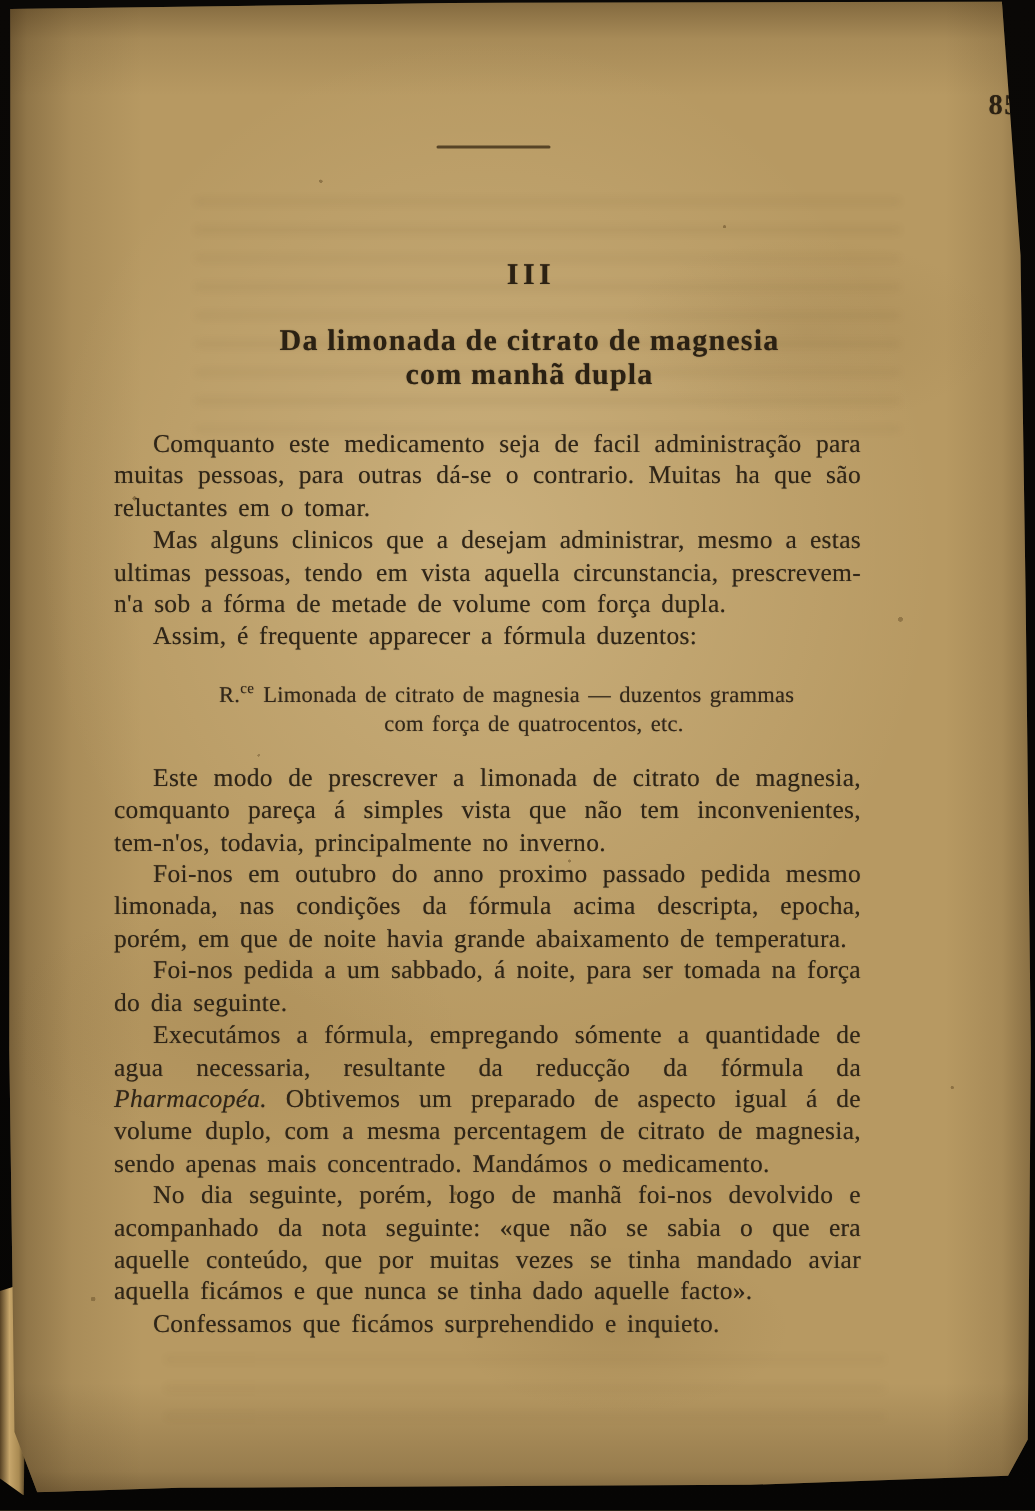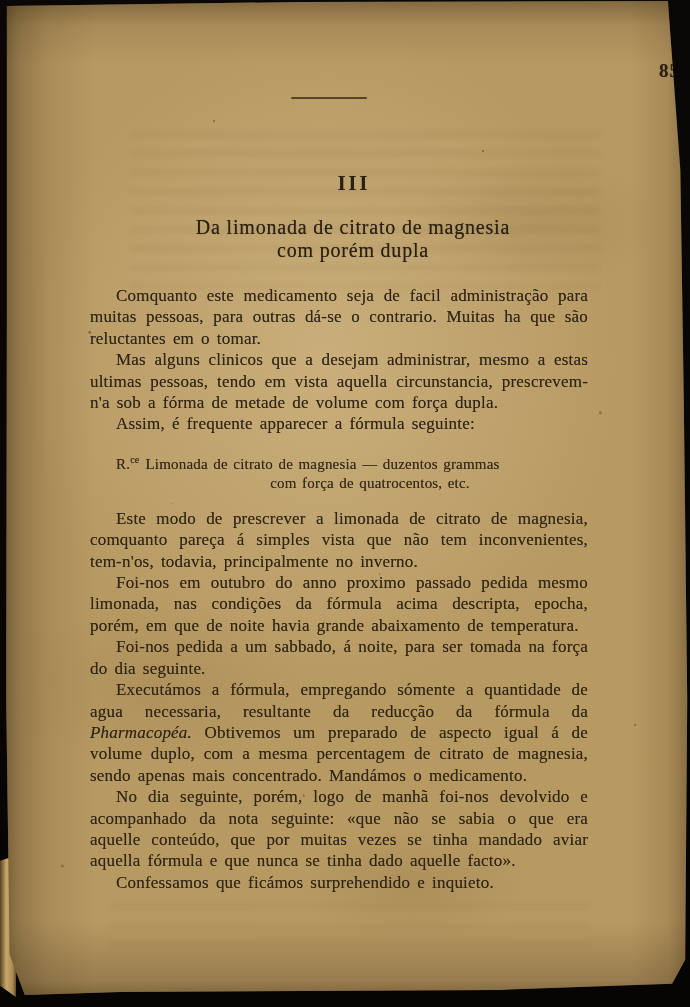--- a/index.html
+++ b/index.html
@@ -92,44 +92,44 @@
   .chapter-numeral {
     position: absolute; left: 0; top: 172px; width: 676px;
     text-align: center;
     font-size: 20px; font-weight: bold; letter-spacing: 3px;
     color: #2b2113; text-shadow: 0 0 0.7px rgba(43,33,19,0.6); padding-left: 16px;
   }
 
   .chapter-title {
     position: absolute; left: 15px; top: 216px; width: 676px;
     margin: 0; text-align: center;
-    font-size: 20px; font-weight: normal; letter-spacing: 0.8px;
+    font-size: 20px; font-weight: bold; letter-spacing: 0.8px;
     line-height: 23px;
     color: #2b2113; text-shadow: 0 0 0.8px rgba(43,33,19,0.6);
   }
 
   .body-text {
-    position: absolute; left: 90px; top: 285px; width: 498px;
+    position: absolute; left: 76px; top: 285px; width: 498px;
   }
   .body-text p {
     margin: 0;
     font-size: 17px; line-height: 21.4px;
     letter-spacing: 0.2px; word-spacing: 2.6px;
     text-align: justify;
     text-indent: 26px;
     hyphens: none;
   }
 
   .formula {
     margin: 15px 0 15px 26px;
     font-size: 15px; line-height: 19px;
     letter-spacing: 0.2px; word-spacing: 1.5px;
     color: #32271a;
   }
-  .formula .fline1 { padding-left: 34px; text-indent: -34px; }
+  .formula .fline1 { padding-left: 34px; text-indent: -34px; margin-left: 44px; }
   .formula .fline2 { padding-left: 36px; text-align: center; }
   .formula .rx { margin-right: 6px; }
   .formula sup { font-size: 10px; }
 
   .has-italic i { font-style: italic; }
 </style>
 </head>
 <body>
 
 <div class="scene">
@@ -142,37 +142,37 @@
     <div class="ghost ghost-a"></div>
     <div class="ghost ghost-b"></div>
 
     <header class="pagenum-wrap">
       <div class="pagenum">85</div>
     </header>
     <div class="pagenum-rule"></div>
 
     <div class="chapter-numeral ink">III</div>
 
-    <h1 class="chapter-title"><span>Da limonada de citrato de magnesia</span><br><span>com porém dupla</span></h1>
+    <h1 class="chapter-title"><span>Da limonada de citrato de magnesia</span><br><span>com manhã dupla</span></h1>
 
     <main class="body-text ink">
 
       <p>Comquanto este medicamento seja de facil administração para muitas pessoas, para outras dá-se o contrario. Muitas ha que são reluctantes em o tomar.</p>
       <p>Mas alguns clinicos que a desejam administrar, mesmo a estas ultimas pessoas, tendo em vista aquella circunstancia, prescrevem-n'a sob a fórma de metade de volume com força dupla.</p>
-      <p>Assim, é frequente apparecer a fórmula seguinte:</p>
+      <p>Assim, é frequente apparecer a fórmula duzentos:</p>
 
       <div class="formula">
         <div class="fline1"><span class="rx"><span>R.</span><sup>ce</sup></span><span>Limonada de citrato de magnesia — duzentos grammas</span></div>
         <div class="fline2">com força de quatrocentos, etc.</div>
       </div>
 
       <p>Este modo de prescrever a limonada de citrato de magnesia, comquanto pareça á simples vista que não tem inconvenientes, tem-n'os, todavia, principalmente no inverno.</p>
       <p>Foi-nos em outubro do anno proximo passado pedida mesmo limonada, nas condições da fórmula acima descripta, epocha, porém, em que de noite havia grande abaixamento de temperatura.</p>
       <p>Foi-nos pedida a um sabbado, á noite, para ser tomada na força do dia seguinte.</p>
 
       <p class="has-italic"><span>Executámos a fórmula, empregando sómente a quantidade de agua necessaria, resultante da reducção da fórmula da </span><i>Pharmacopéa.</i><span> Obtivemos um preparado de aspecto igual á de volume duplo, com a mesma percentagem de citrato de magnesia, sendo apenas mais concentrado. Mandámos o medicamento.</span></p>
 
-      <p>No dia seguinte, porém, logo de manhã foi-nos devolvido e acompanhado da nota seguinte: «que não se sabia o que era aquelle conteúdo, que por muitas vezes se tinha mandado aviar aquella fórmula e que nunca se tinha dado aquelle facto».</p>
+      <p>No dia seguinte, porém, logo de manhã foi-nos devolvido e acompanhado da nota seguinte: «que não se sabia o que era aquelle conteúdo, que por muitas vezes se tinha mandado aviar aquella ficámos e que nunca se tinha dado aquelle facto».</p>
       <p>Confessamos que ficámos surprehendido e inquieto.</p>
 
     </main>
   </div>
 </div>
 
 </body></html>

